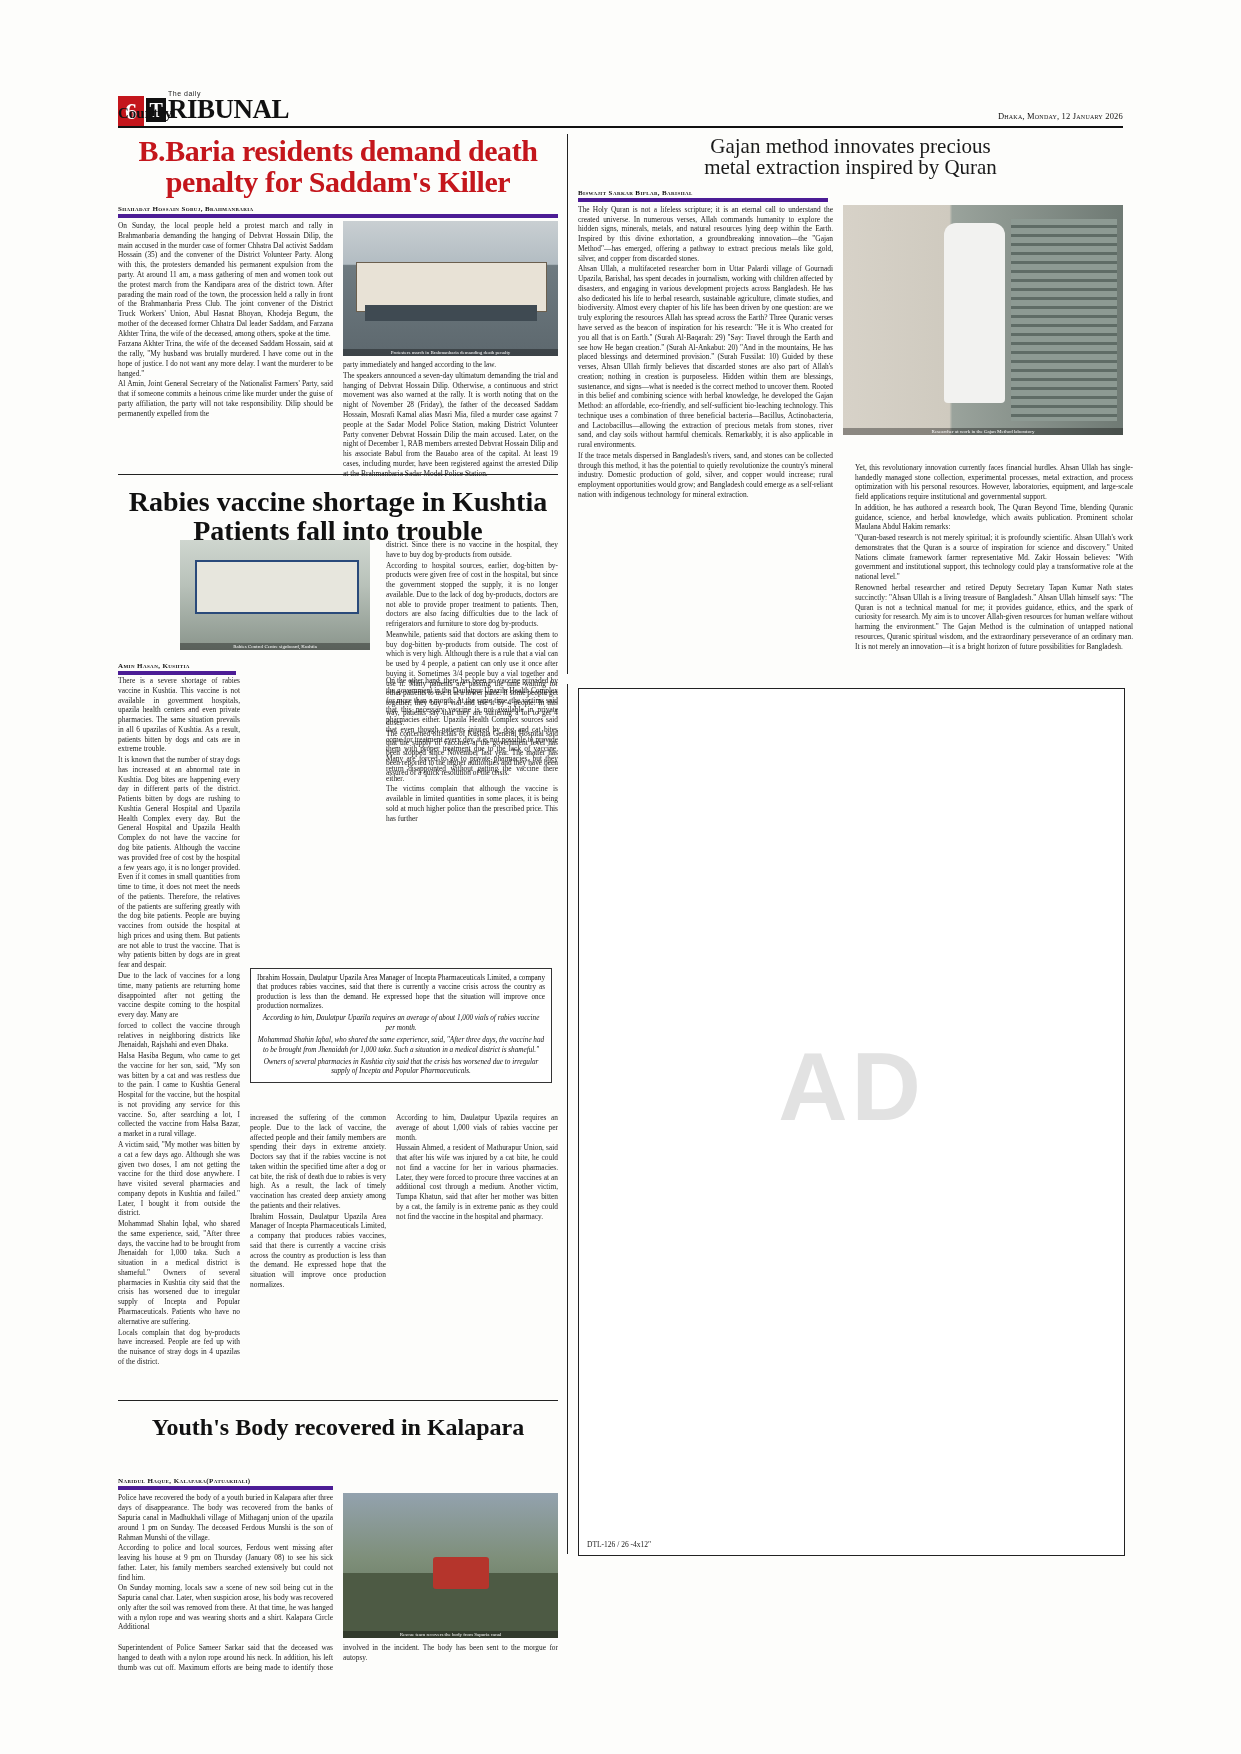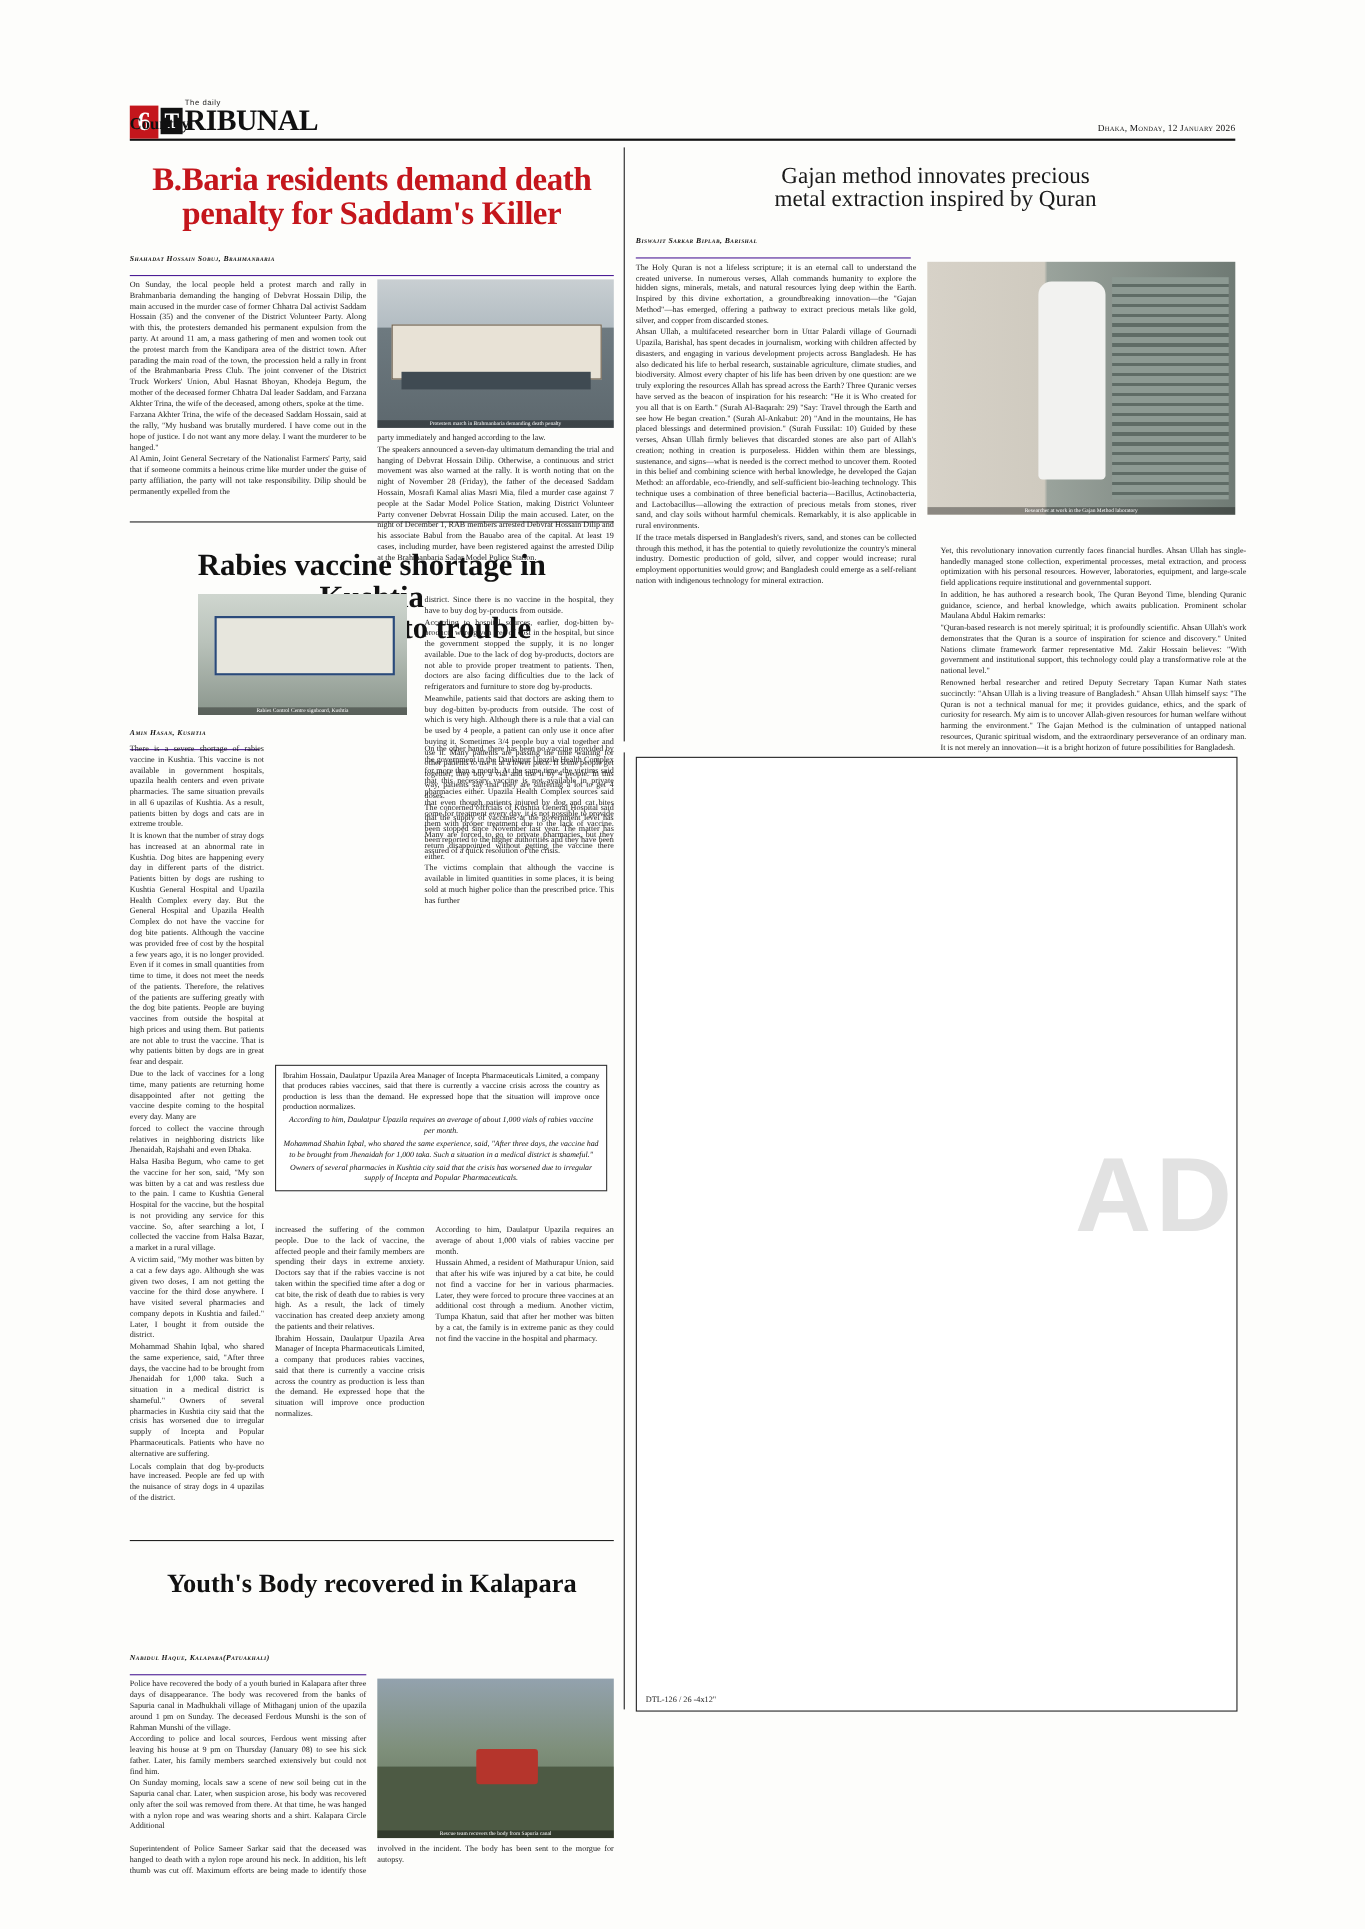--- a/index.html
+++ b/index.html
@@ -106,31 +106,30 @@
     line-height: 1.32;
     text-align: justify;
     hyphens: auto;
     color: #1a1a1a;
   }
   .body-text p { margin: 0 0 1px 0; }
   .byline {
     font-size: 7px;
     font-variant: small-caps;
     letter-spacing: .4px;
-    border-bottom: 1px solid #4c1d95;
-    padding-bottom: 11px;
+    border-bottom: 4px solid #4c1d95;
+    padding-bottom: 1px;
     margin-bottom: 3px;
     font-weight: bold;
-    font-style: italic;
   }
   .headline {
     font-family: "Liberation Serif", serif;
     text-align: center;
     line-height: 1.02;
-    margin: 17px;
+    margin: 4px;
   }
 
   
   .rule-v {
     position: absolute;
     width: 1px;
     background: #222;
   }
   .rule-h {
     position: absolute;
@@ -243,21 +242,21 @@
     top: 600px;
     width: 545px;
     height: 866px;
     border: 1px solid #222;
     background: #fff;
   }
   #ad-box .ad-watermark {
     position: absolute;
     left: 0; right: 0; top: 46%;
     transform: translateY(-50%);
-    text-align: right;
+    text-align: center;
     font-size: 96px;
     font-weight: bold;
     color: #e2e2e2;
     font-family: "Liberation Sans", sans-serif;
     letter-spacing: 4px;
   }
   #ad-box .ad-code {
     position: absolute;
     left: 8px;
     bottom: 6px;

